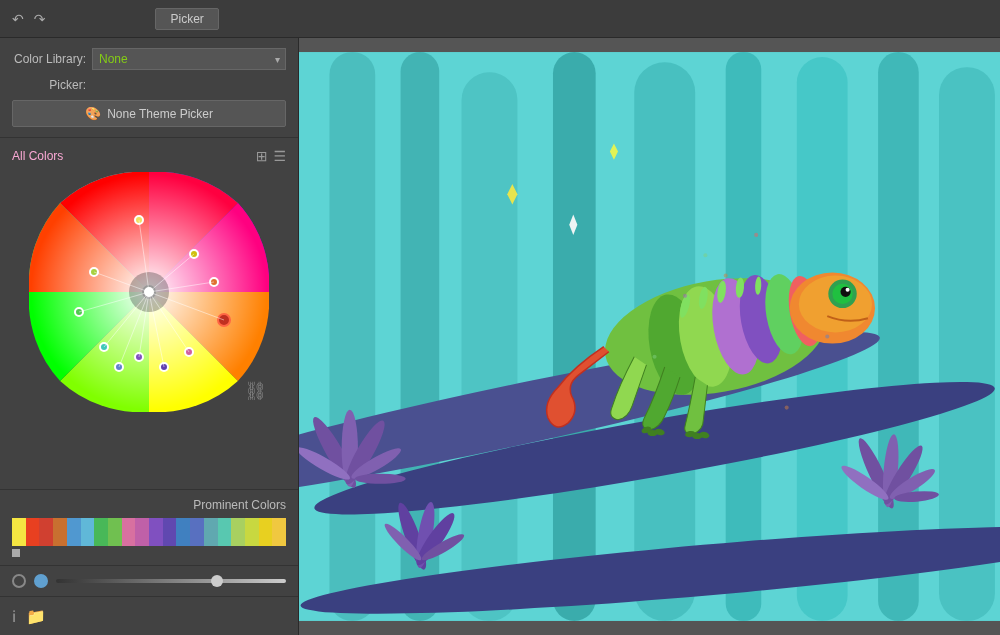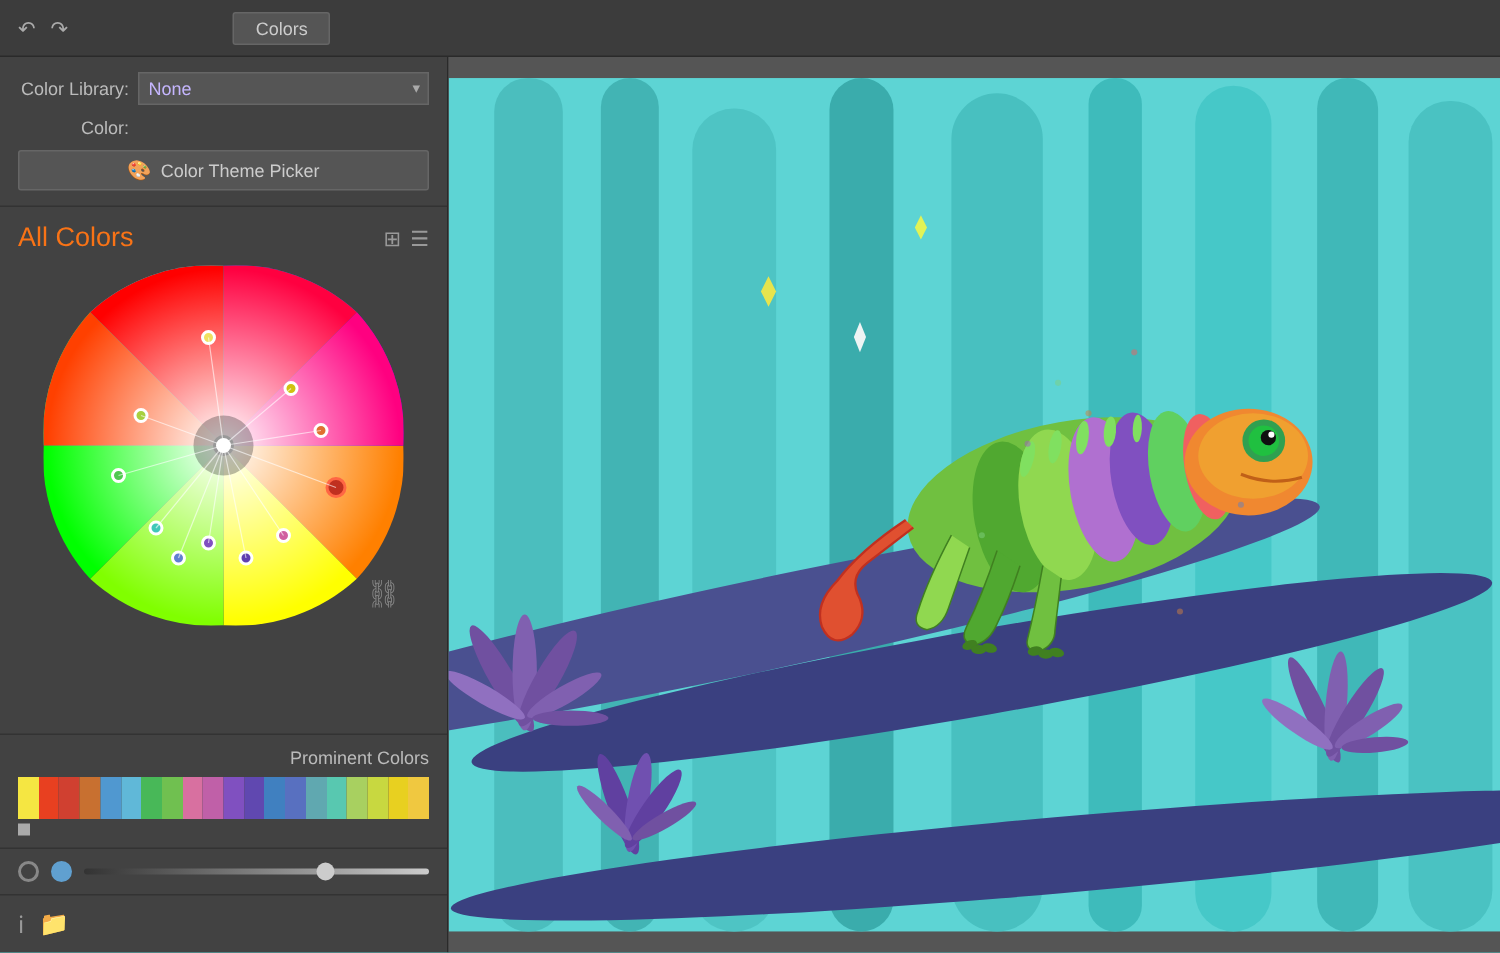--- a/index.html
+++ b/index.html
@@ -97,22 +97,22 @@
       padding: 10px 12px;
       flex: 1;
     }
     .section-header {
       display: flex;
       justify-content: space-between;
       align-items: center;
       margin-bottom: 8px;
     }
     .section-title {
-      color: #f97316;
-      font-size: 18px;
+      color: #f9a8d4;
+      font-size: 12px;
     }
     .header-icons {
       display: flex;
       gap: 6px;
     }
     .header-icon {
       color: #999;
       font-size: 14px;
       cursor: pointer;
     }
@@ -275,57 +275,57 @@
       top: 50%;
       transform: translateY(-50%);
       color: #aaa;
       pointer-events: none;
       font-size: 10px;
     }
     .select-wrapper select {
       width: 100%;
       background: #555;
       border: 1px solid #666;
-      color: #c4b5fd;
+      color: #84cc16;
       padding: 3px 32px 3px 6px;
       font-size: 12px;
       appearance: none;
       cursor: pointer;
     }
   </style>
 </head>
 <body>
 
 <div class="top-bar">
   <span class="top-bar-icon">↶</span>
   <span class="top-bar-icon">↷</span>
-  <button class="reset-btn">Colors</button>
+  <button class="reset-btn">Picker</button>
 </div>
 
 <div class="main-content">
 
   <div class="left-panel">
 
     <div class="panel-controls">
       <div class="control-row">
         <span class="control-label">Color Library:</span>
         <div class="select-wrapper">
           <select>
             <option>None</option>
             <option>Pantone</option>
             <option>Trumatch</option>
           </select>
         </div>
       </div>
       <div class="control-row">
-        <span class="control-label">Color:</span>
+        <span class="control-label">Picker:</span>
       </div>
       <button class="color-theme-btn">
         <span style="font-size:13px;">🎨</span>
-        <span>Color Theme Picker</span>
+        <span>None Theme Picker</span>
       </button>
     </div>
 
     <div class="color-wheel-section">
       <div class="section-header">
         <span class="section-title">All Colors</span>
         <div class="header-icons">
           <span class="header-icon">⊞</span>
           <span class="header-icon">☰</span>
         </div>

